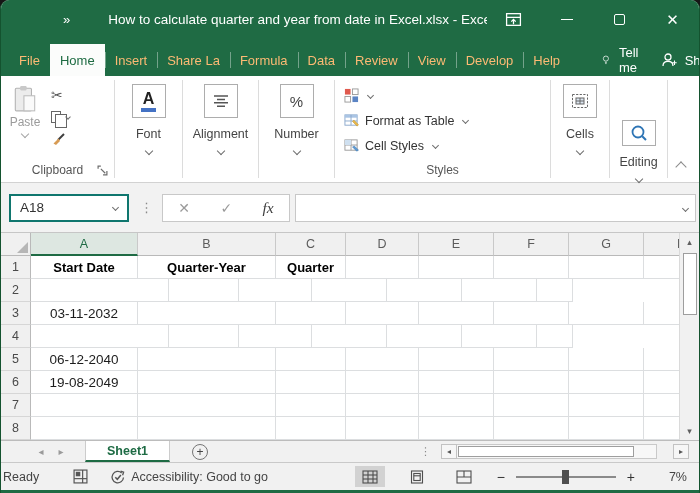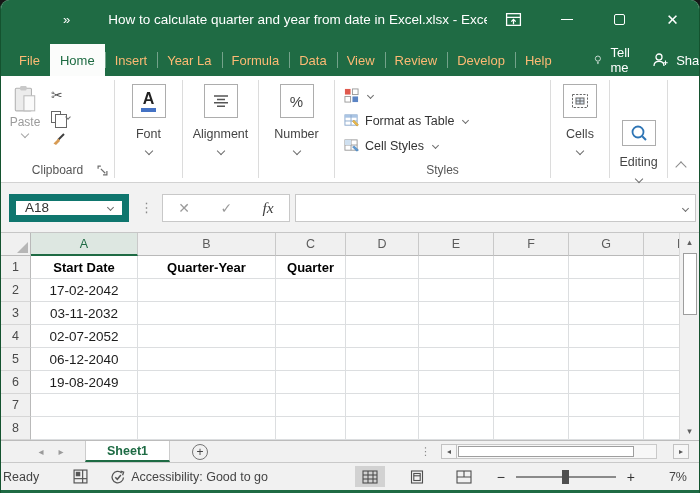--- a/index.html
+++ b/index.html
@@ -70,21 +70,21 @@
 
   
   .chev { display:inline-block; width:6px; height:6px; border-right:1.4px solid #6e6e6e;
           border-bottom:1.4px solid #6e6e6e; transform:rotate(45deg); flex:none; }
   .chev.gray { border-color:#a5a5a5; }
   .chev.up { transform:rotate(-135deg); }
 
   
   .formula-row { height:50px; background:#f2f2f2; border-bottom:1px solid #c6c6c6;
                  display:flex; align-items:center; flex:none; }
-  .namebox { width:120px; height:28px; background:#fff; border:7px solid #0f766e; margin-left:8px;
+  .namebox { width:120px; height:28px; background:#fff; border:2px solid #0f766e; margin-left:8px;
              display:flex; align-items:center; padding:0 9px; font-size:13.5px; color:#333; }
   .namebox .chev { margin-left:auto; width:5px; height:5px; }
   .fdots { color:#8a8a8a; font-size:13px; margin:0 9px 0 11px; }
   .fbtns { height:28px; width:128px; background:#fff; border:1px solid #c8c8c8;
            display:flex; align-items:center; justify-content:space-around; }
   .fcancel, .fcheck { color:#9a9a9a; font-size:14px; }
   .fx { font-family:"Liberation Serif", serif; font-style:italic; font-size:15.5px; color:#3f3f3f; }
   .finput { flex:1; height:28px; background:#fff; border:1px solid #c8c8c8; margin:0 3px 0 5px;
             position:relative; font-size:13px; }
   .finput .chev { position:absolute; right:7px; top:11px; width:5px; height:5px; }
@@ -181,25 +181,25 @@
         </div>
       <div class="winbtn close-glyph">✕</div>
     </div>
   </div>
 
   <div class="tabrow">
     <div style="display:flex;align-items:flex-end;height:100%">
         <div class="rtab">File</div>
         <div class="rtab active">Home</div>
         <div class="rtab">Insert</div>
-        <div class="rtab">Year La</div>
+        <div class="rtab">Share La</div>
         <div class="rtab">Formula</div>
         <div class="rtab">Data</div>
+        <div class="rtab">Review</div>
         <div class="rtab">View</div>
-        <div class="rtab">Review</div>
         <div class="rtab">Develop</div>
         <div class="rtab">Help</div>
       </div>
     <div class="tab-sep"></div>
     <div class="tellme">
       <svg width="13" height="18" viewBox="0 0 14 18">
           <g stroke="#fff" stroke-width="1.3" fill="none">
             <circle cx="7" cy="6.5" r="4.6"></circle>
             <path d="M5.3 13.2 h3.4 M5.8 15.4 h2.4"></path>
           </g>
@@ -419,21 +419,20 @@
           <div class="cell hdr" style="width: 138px;">Quarter-Year</div>
           <div class="cell hdr" style="width: 70px;">Quarter</div>
           <div class="cell hdr" style="width: 73px;"></div>
           <div class="cell hdr" style="width: 75px;"></div>
           <div class="cell hdr" style="width: 75px;"></div>
           <div class="cell hdr" style="width: 75px;"></div>
           <div class="cell hdr" style="width: 36px;"></div>
         </div>
         <div class="grow">
           <div class="rowhdr">2</div>
-          <div class="cell" style="width: 107px;">17-02-2042</div>
           <div class="cell" style="width: 138px;"></div>
           <div class="cell" style="width: 70px;"></div>
           <div class="cell" style="width: 73px;"></div>
           <div class="cell" style="width: 75px;"></div>
           <div class="cell" style="width: 75px;"></div>
           <div class="cell" style="width: 75px;"></div>
           <div class="cell" style="width: 36px;"></div>
         </div>
         <div class="grow">
           <div class="rowhdr">3</div>
@@ -441,21 +440,20 @@
           <div class="cell" style="width: 138px;"></div>
           <div class="cell" style="width: 70px;"></div>
           <div class="cell" style="width: 73px;"></div>
           <div class="cell" style="width: 75px;"></div>
           <div class="cell" style="width: 75px;"></div>
           <div class="cell" style="width: 75px;"></div>
           <div class="cell" style="width: 36px;"></div>
         </div>
         <div class="grow">
           <div class="rowhdr">4</div>
-          <div class="cell" style="width: 107px;">02-07-2052</div>
           <div class="cell" style="width: 138px;"></div>
           <div class="cell" style="width: 70px;"></div>
           <div class="cell" style="width: 73px;"></div>
           <div class="cell" style="width: 75px;"></div>
           <div class="cell" style="width: 75px;"></div>
           <div class="cell" style="width: 75px;"></div>
           <div class="cell" style="width: 36px;"></div>
         </div>
         <div class="grow">
           <div class="rowhdr">5</div>

